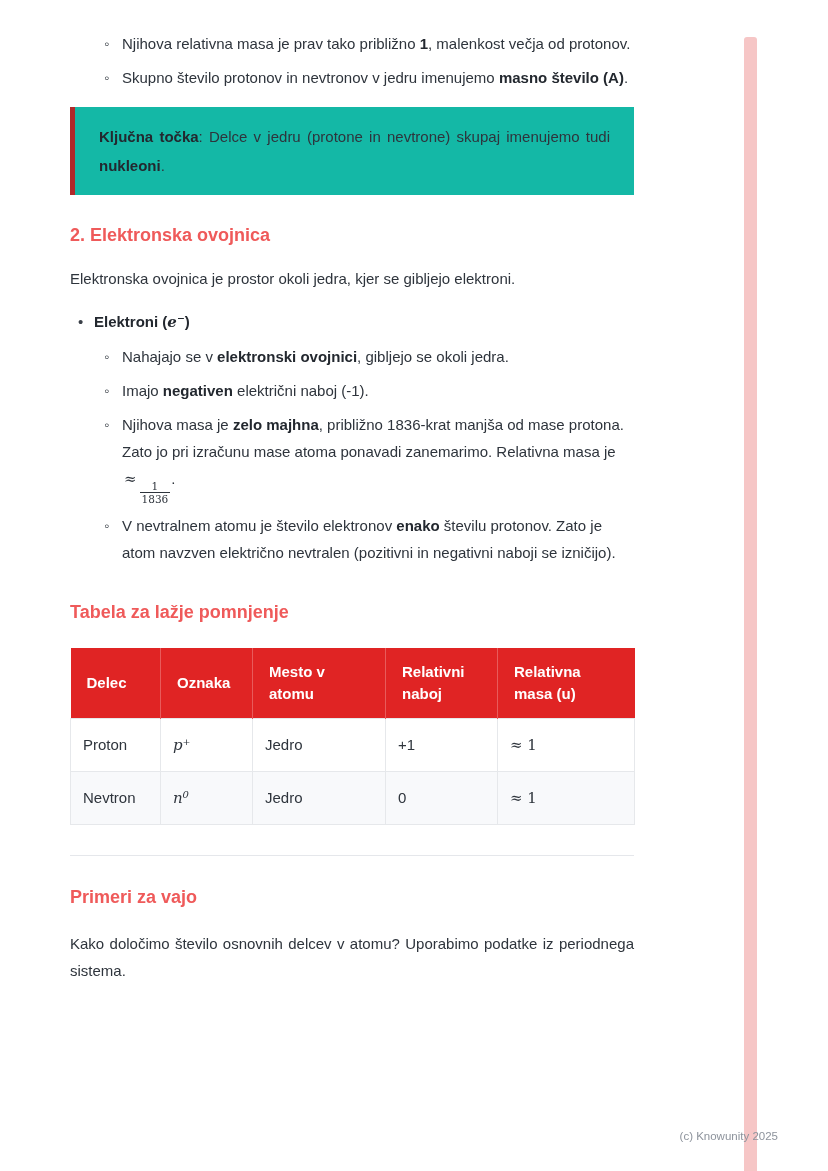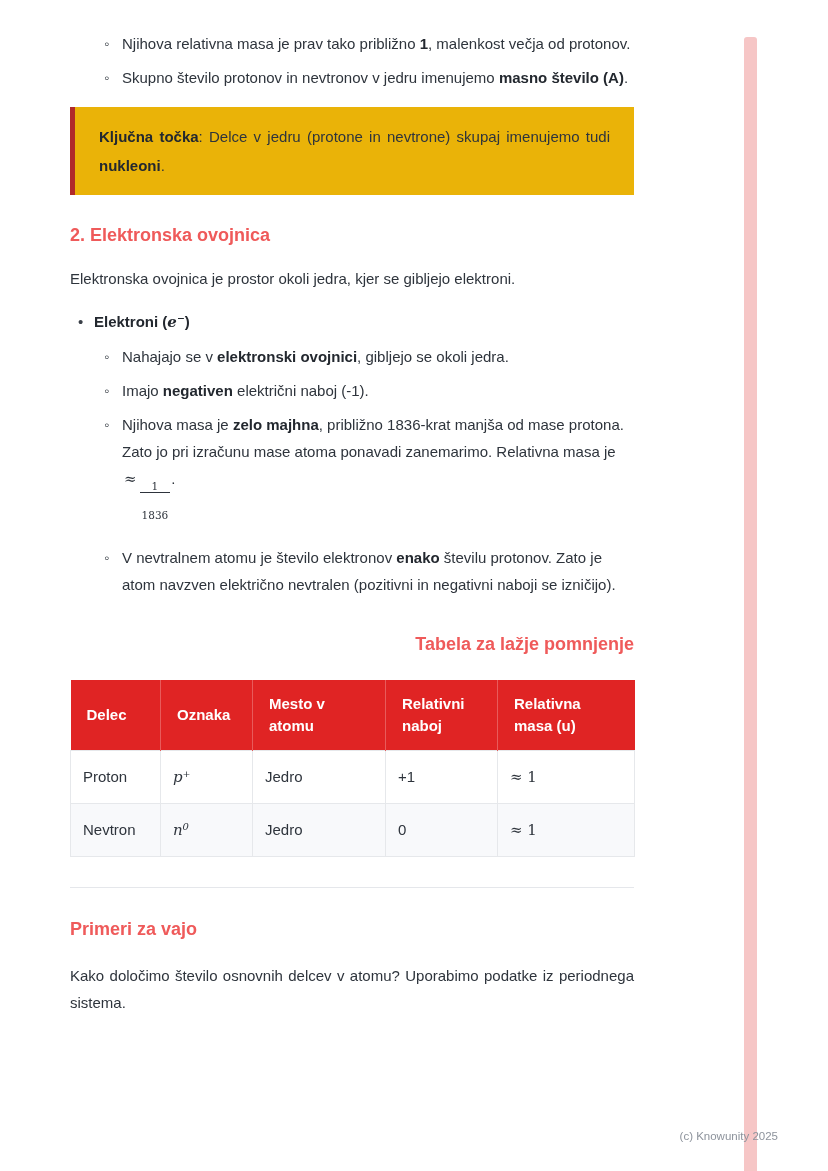--- a/index.html
+++ b/index.html
@@ -11,35 +11,35 @@
   .content{position:absolute;left:70px;top:30px;width:564px;}
   
   .li{display:flex;margin-bottom:7px;}
   .li.sub{padding-left:34px;}
   .li.top{padding-left:8px;}
   .li .marker{flex:none;width:18px;color:#3a4048;}
   .li.top .marker{width:16px;}
   .li-text{flex:1;}
   b{font-weight:bold;color:#23282f;}
   
-  .callout{background:#eab308;border-left:5px solid #b02a2a;padding:15px 24px;margin:16px 0 28px 0;}
+  .callout{background:#14b8a6;border-left:5px solid #b02a2a;padding:15px 24px;margin:16px 0 28px 0;}
   .callout p{margin:0;text-align:justify;line-height:29px;}
   
   h2.section{color:#ef5a5a;font-size:18px;line-height:24px;margin:28px 0 18px 0;font-weight:bold;}
   h1.practice{color:#ef5a5a;font-size:18px;line-height:30px;margin:0 0 18px 0;font-weight:bold;}
   p.body{margin:0 0 14px 0;}
   p.justify{text-align:justify;}
   .sub-list{margin:2px 0 22px 0;}
   
   .serif{font-family:"DejaVu Serif","Liberation Serif",serif;}
   .serif-it{font-family:"DejaVu Serif","Liberation Serif",serif;font-style:italic;}
   .approx{font-family:"DejaVu Serif","Liberation Serif",serif;margin:0 3px 0 2px;}
   .frac{display:inline-flex;flex-direction:column;align-items:center;vertical-align:-6px;
         font-family:"DejaVu Serif","Liberation Serif",serif;font-size:10.5px;line-height:12px;margin-right:1px;}
-  .frac .den{border-top:1px solid #2e343c;padding:16px 2px;}
+  .frac .den{border-top:1px solid #2e343c;padding:0 2px;}
   
   table{border-collapse:collapse;width:564px;table-layout:fixed;margin:4px 0 0 0;}
   col.c1{width:90px;}col.c2{width:92px;}col.c3{width:133px;}col.c4{width:112px;}col.c5{width:137px;}
   th{background:#e02424;color:#ffffff;font-weight:bold;text-align:left;
      padding:13px 16px;line-height:22px;font-size:15px;vertical-align:middle;
      border-right:1px solid rgba(255,255,255,0.25);}
   th:last-child{border-right:none;}
   td{border:1px solid #e6e8eb;padding:15px 12px;line-height:22px;vertical-align:middle;}
   tbody tr:nth-child(even){background:#f8f9fb;}
   hr.divider{border:none;border-top:1px solid #e5e7eb;margin:30px 0 26px 0;}
@@ -90,21 +90,21 @@
             <span class="num">1</span>
             <span class="den">1836</span>
           </span><span>.</span></div>
     </div>
     <div class="li sub">
       <span class="marker">◦</span>
       <div class="li-text"><span>V nevtralnem atomu je število elektronov </span><b>enako</b><span> številu protonov. Zato je atom navzven električno nevtralen (pozitivni in negativni naboji se izničijo).</span></div>
     </div>
   </div>
 
-  <h2 class="section" style="margin-top:34px;margin-bottom:24px;text-align:right;">Tabela za lažje pomnjenje</h2>
+  <h2 class="section" style="margin-top:34px;margin-bottom:24px;">Tabela za lažje pomnjenje</h2>
 
   <table>
     <colgroup>
         <col class="c1">
         <col class="c2">
         <col class="c3">
         <col class="c4">
         <col class="c5">
       </colgroup>
     <thead>

